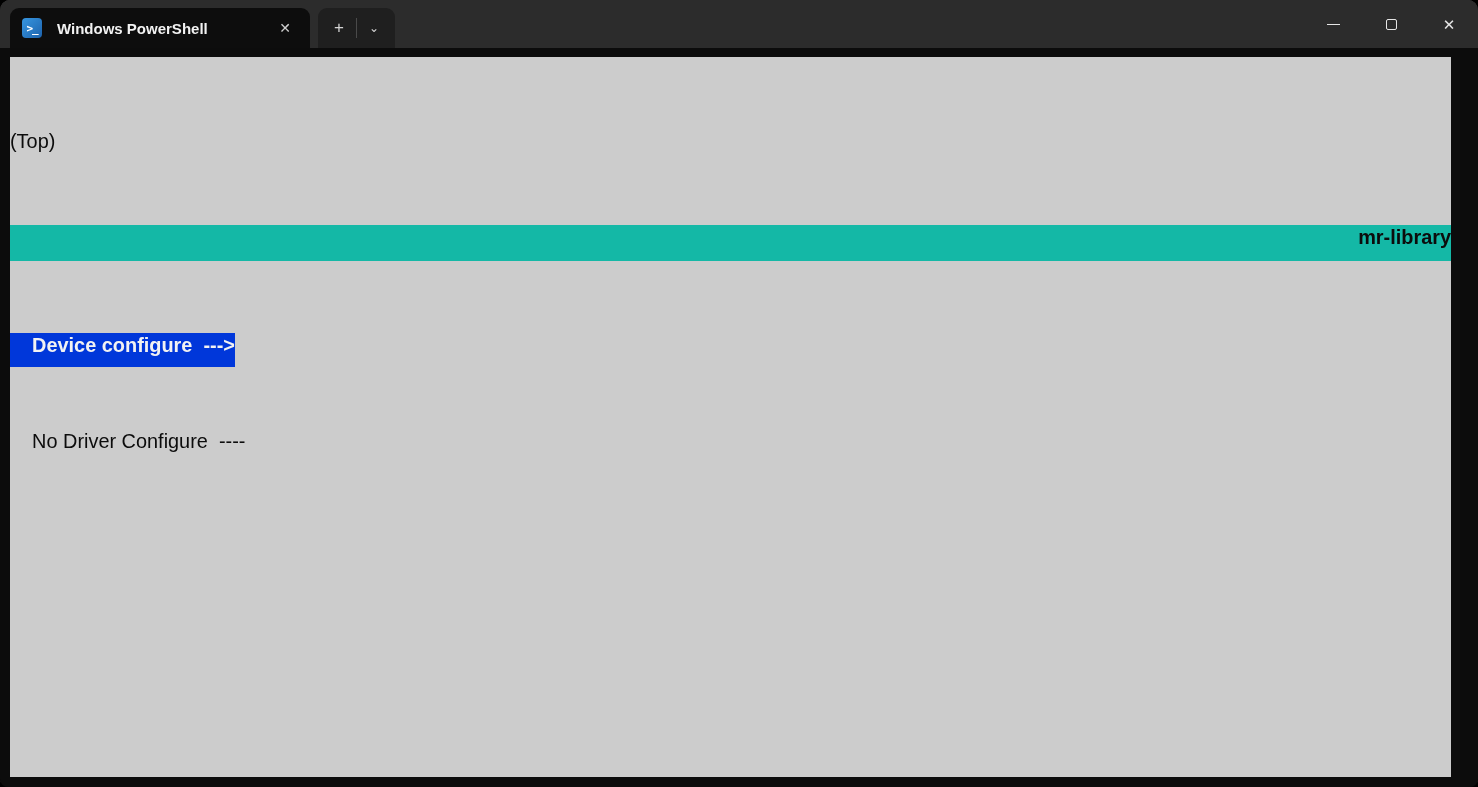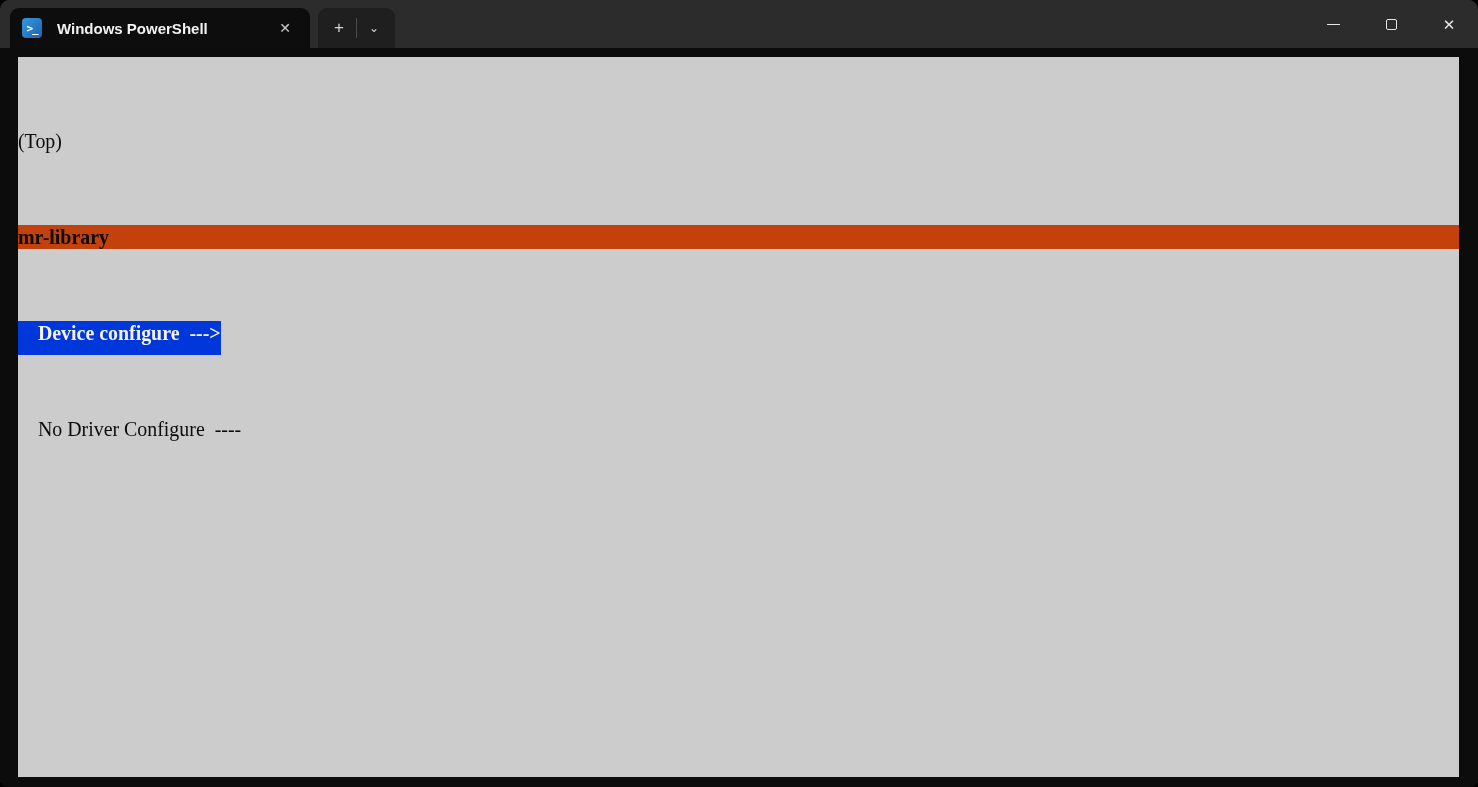--- a/index.html
+++ b/index.html
@@ -91,34 +91,33 @@
   }
   .glyph-min { width: 13px; height: 0; border-top: 1.5px solid #e6e6e6; display: block; }
   .glyph-max { width: 11px; height: 11px; border: 1.5px solid #e6e6e6; border-radius: 2px; display: block; }
   .glyph-close { color: #e6e6e6; font-size: 15px; line-height: 1; }
   
   .screen {
     position: absolute;
     left: 10px; top: 57px;
     width: 1441px; height: 720px;
     background: #cccccc;
-    font-family: Liberation Serif, serif;
+    font-family: Liberation Sans, sans-serif;
     font-size: 19.9px;
     line-height: 24px;
     color: #0c0c0c;
     white-space: pre;
     cursor: text;
-    margin-left: 8px;
   }
   .trow { height: 24px; }
   .sep-bar {
-    height: 24px;
-    background: #c2410c;
+    height: 36px;
+    background: #14b8a6;
     color: #0c0c0c;
-    text-align: left;
+    text-align: right;
     font-weight: bold;
   }
   .menu-sel {
     display: inline-block;
     height: 34px;
     background: #0037da;
     color: #f2f2f2;
     font-weight: bold;
   }
   .filler { height: 504px; }

